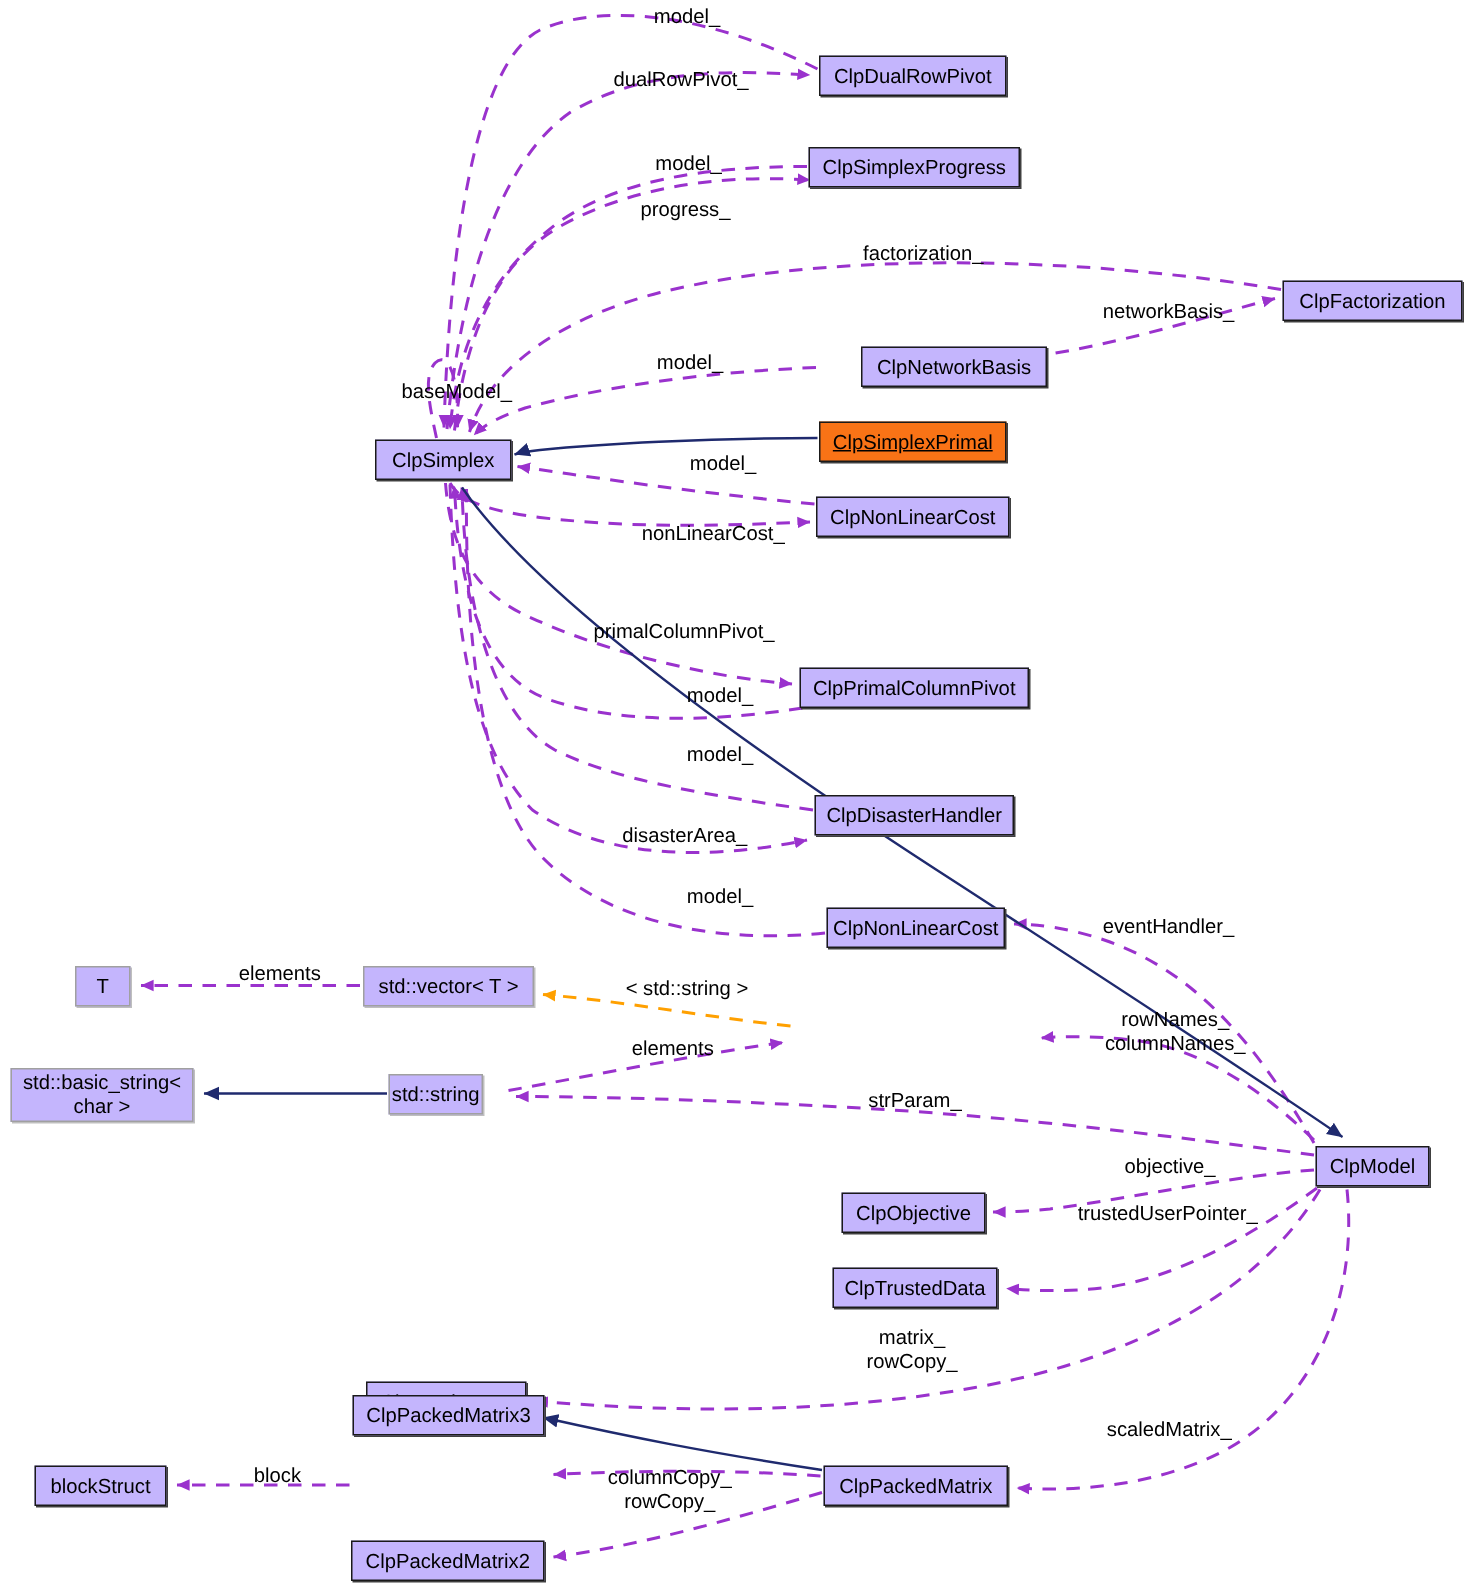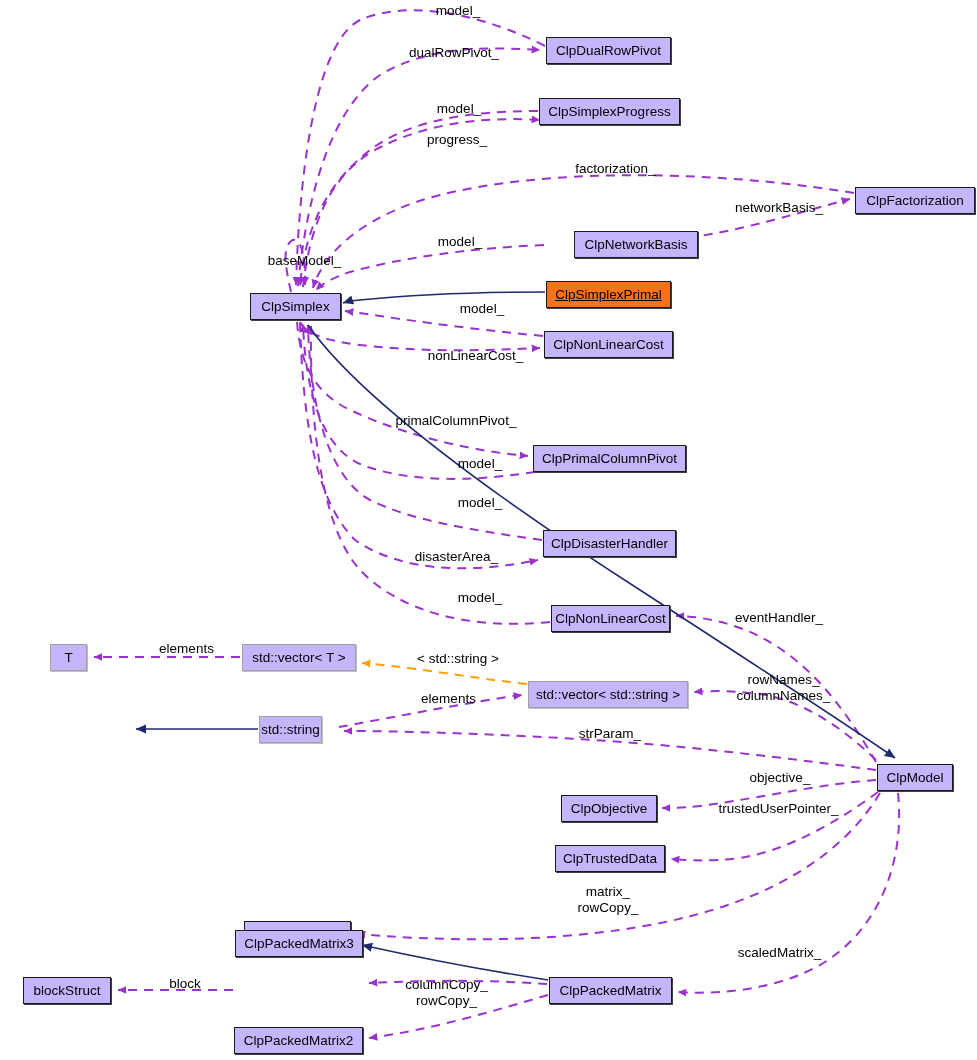--- a/index.html
+++ b/index.html
@@ -135,21 +135,22 @@
   <div class="node" style="left:855px;top:187px;width:120px;height:27px;"><span>ClpFactorization</span></div>
   <div class="node" style="left:546px;top:231px;width:124px;height:27px;margin-left:28px;"><span>ClpNetworkBasis</span></div>
   <div class="node" style="left:250px;top:293px;width:91px;height:27px;"><span>ClpSimplex</span></div>
   <div class="node gray" style="left:546px;top:281px;width:125px;height:27px;"><span>ClpSimplexPrimal</span></div>
   <div class="node" style="left:544px;top:331px;width:129px;height:27px;"><span>ClpNonLinearCost</span></div>
   <div class="node" style="left:533px;top:445px;width:153px;height:27px;"><span>ClpPrimalColumnPivot</span></div>
   <div class="node" style="left:543px;top:530px;width:133px;height:27px;"><span>ClpDisasterHandler</span></div>
   <div class="node" style="left:551px;top:605px;width:119px;height:27px;"><span>ClpNonLinearCost</span></div>
   <div class="node light" style="left:50px;top:644px;width:37px;height:27px;"><span>T</span></div>
   <div class="node light" style="left:242px;top:644px;width:114px;height:27px;"><span>std::vector&lt; T &gt;</span></div>
-  <div class="node light" style="left:528px;top:681px;width:160px;height:27px;"><span>std::vector&lt; std::string &gt;</span></div>
+  <div class="node light" style="left:7px;top:712px;width:122px;height:36px;"><span>std::basic_string&lt;
+char &gt;</span></div>
   <div class="node light" style="left:259px;top:716px;width:63px;height:27px;"><span>std::string</span></div>
   <div class="node" style="left:877px;top:764px;width:76px;height:27px;"><span>ClpModel</span></div>
   <div class="node" style="left:561px;top:795px;width:96px;height:27px;"><span>ClpObjective</span></div>
   <div class="node" style="left:555px;top:845px;width:110px;height:27px;"><span>ClpTrustedData</span></div>
   <div class="node" style="left:244px;top:921px;width:107px;height:27px;"><span>ClpMatrixBase</span></div>
   <div class="node" style="left:23px;top:977px;width:88px;height:27px;"><span>blockStruct</span></div>
   <div class="node" style="left:235px;top:930px;width:128px;height:27px;"><span>ClpPackedMatrix3</span></div>
   <div class="node" style="left:549px;top:977px;width:123px;height:27px;"><span>ClpPackedMatrix</span></div>
   <div class="node" style="left:234px;top:1027px;width:129px;height:27px;"><span>ClpPackedMatrix2</span></div>
 

